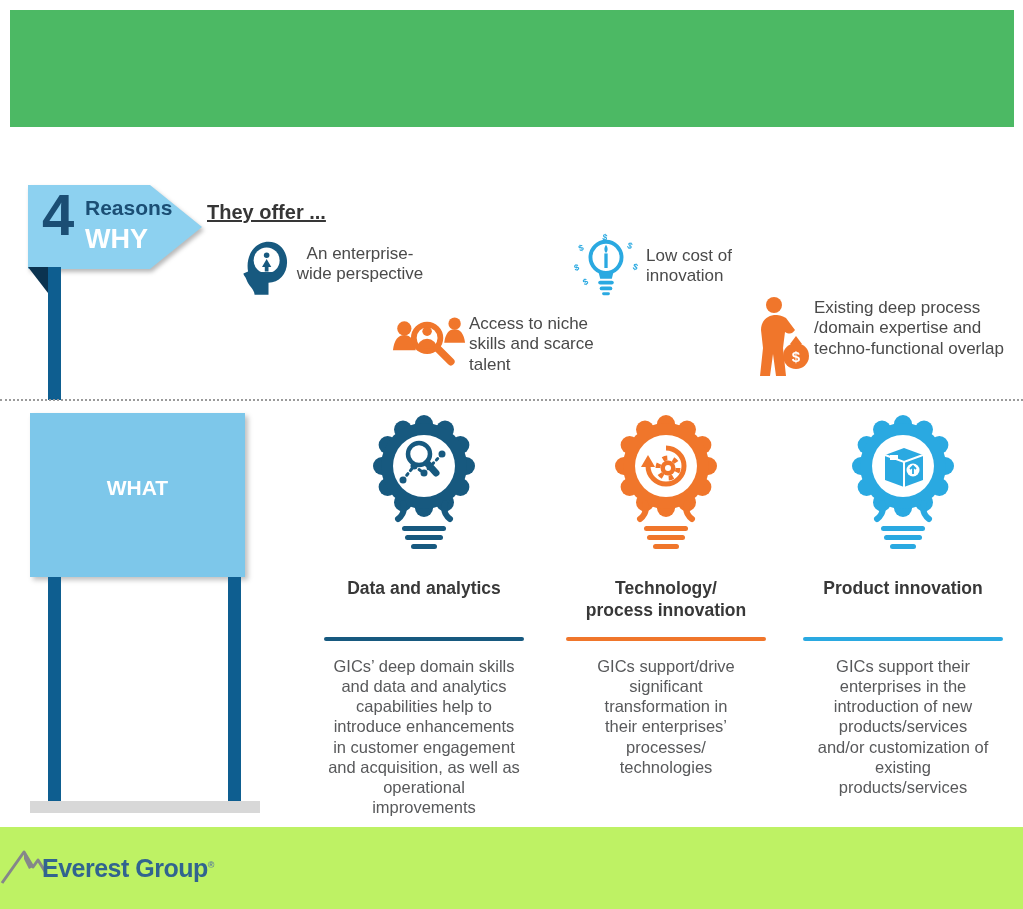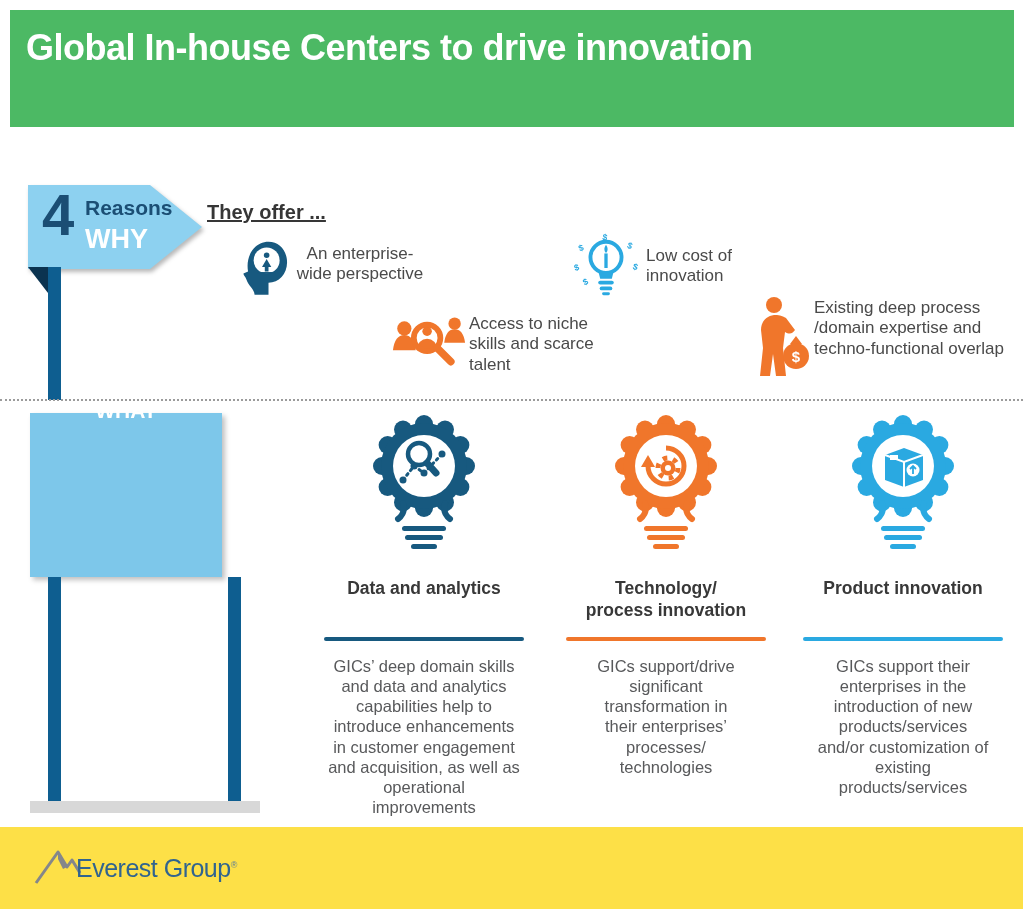--- a/index.html
+++ b/index.html
@@ -22,46 +22,45 @@
   .flag-w1{left:85px;top:196px;font-size:21px;font-weight:bold;color:#1b4e74;}
   .flag-w2{left:85px;top:224px;font-size:27px;font-weight:bold;color:#ffffff;}
   .fold{left:28px;top:267px;width:0;height:0;border-top:26px solid #0b3350;border-left:20px solid transparent;}
   .pole{background:#0e5e90;width:13px;}
   .intro{left:207px;top:201px;font-size:20px;font-weight:bold;color:#363636;text-decoration:underline;}
   .r-label{font-size:17px;color:#4a4a4a;line-height:1.2;}
   
   .divider{left:0;top:399px;width:1023px;border-top:2px dotted #9b9b9b;height:0;}
   
   .what-box{
-    left:30px;top:413px;width:192px;height:164px;background:#7dc7ea;
+    left:30px;top:413px;width:215px;height:164px;background:#7dc7ea;
     box-shadow:3px 3px 5px rgba(0,0,0,0.25);
-    display:flex;align-items:flex-start;justify-content:center;
+    display:flex;align-items:center;justify-content:center;
     transform:translateZ(0);
   }
   .what-l1{color:#ffffff;font-weight:bold;font-size:21px;margin-top:-14px;}
   .what-l2{color:#1b4e74;font-weight:bold;font-size:21px;margin-top:4px;}
   .base-bar{left:30px;top:801px;width:230px;height:12px;background:#d8d8d8;}
   
   .col-title{top:578px;width:230px;text-align:center;font-weight:bold;font-size:17.5px;color:#383838;line-height:1.25;white-space:pre-line;}
   .rule{top:637px;width:200px;height:4px;border-radius:2px;}
   .desc{top:656px;text-align:center;font-size:16.5px;color:#58595b;line-height:1.22;white-space:pre-line;}
   
   .footer{
-    left:0;top:827px;width:1023px;height:82px;background:#fde047;
-    display:flex;align-items:center;padding-left:34px;box-sizing:border-box;
+    left:0;top:827px;width:1023px;height:82px;background:#bef264;
+    display:flex;align-items:center;box-sizing:border-box;font-weight:bold;
   }
   .logo-text{font-size:25px;color:#31648f;letter-spacing:-0.5px;margin-left:-8px;}
   .logo-reg{font-size:9px;color:#5b7d99;vertical-align:super;}
   .tagline{font-size:16.5px;color:#3c3c3c;margin-left:14px;}
 </style>
 </head>
 <body>
 
 <div class="abs header">
-  <div>Global In-house Centers to drive innovation</div>
 </div>
 
 <div class="abs flag-wrap">
   <div class="flag"></div>
 </div>
 <div class="abs flag-num">4</div>
 <div class="abs flag-w1">Reasons</div>
 <div class="abs flag-w2">WHY</div>
 <div class="abs fold"></div>
 <div class="abs pole" style="left:48px;top:267px;height:133px;"></div>

